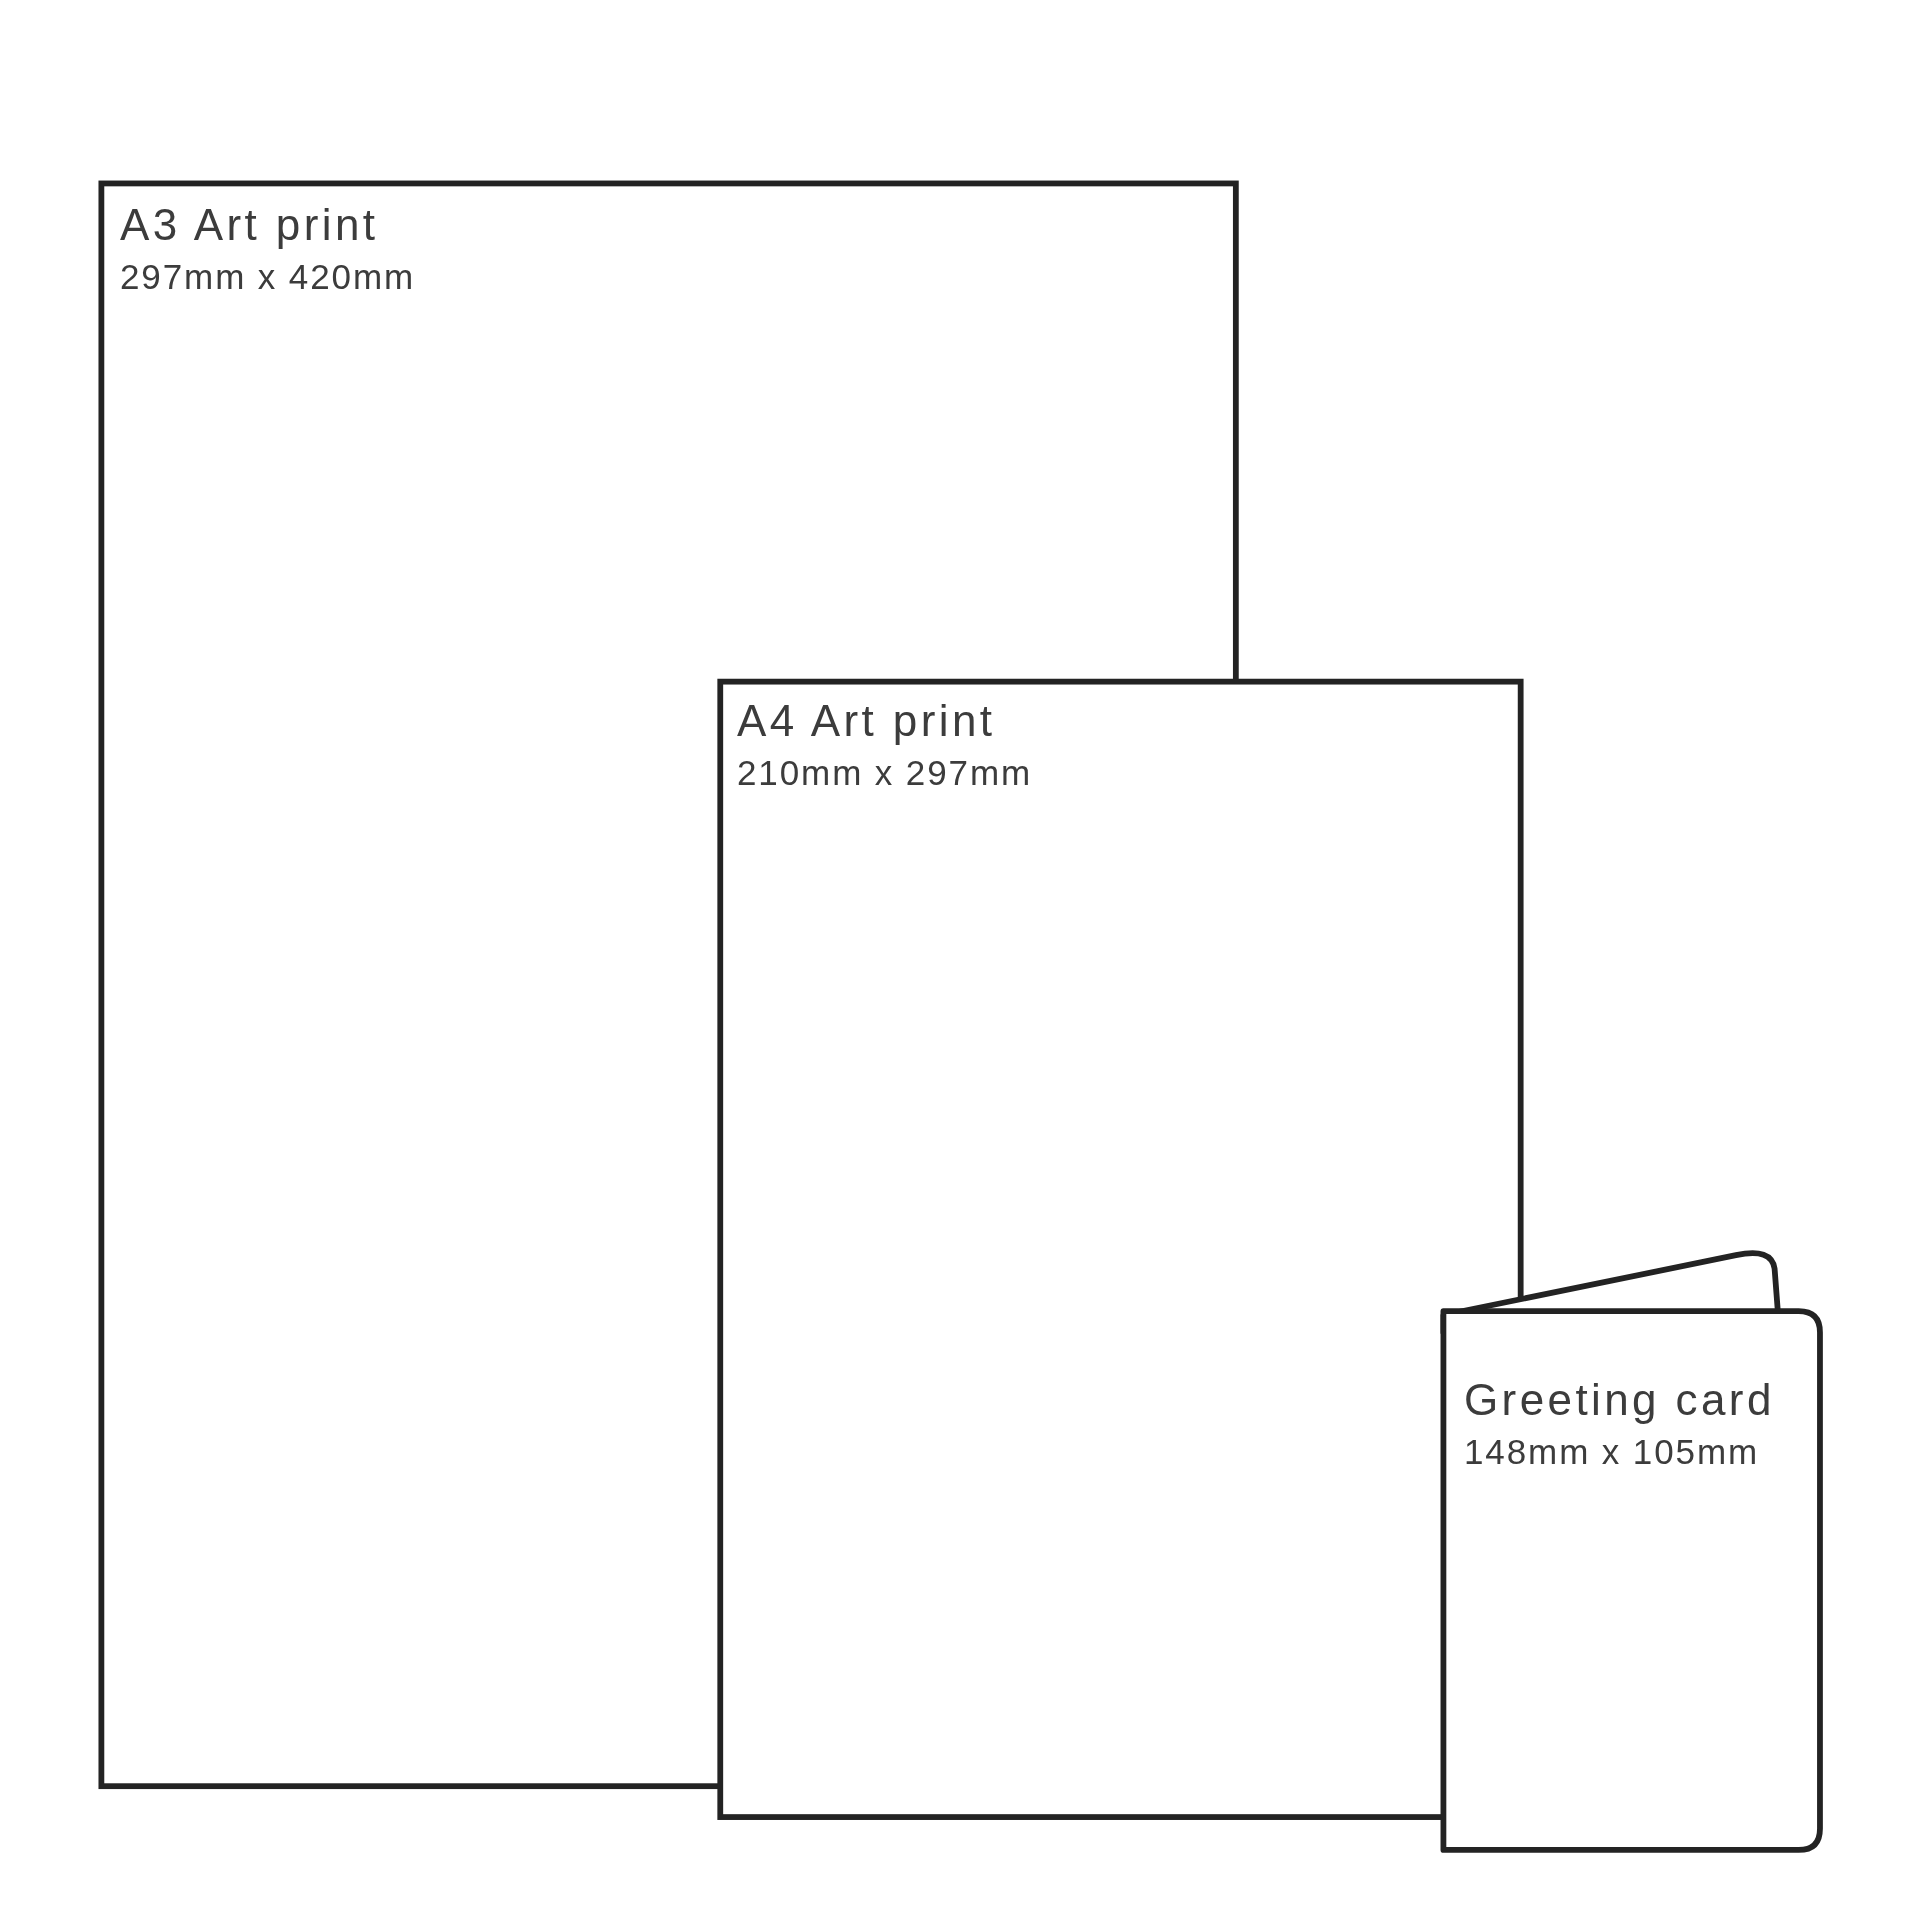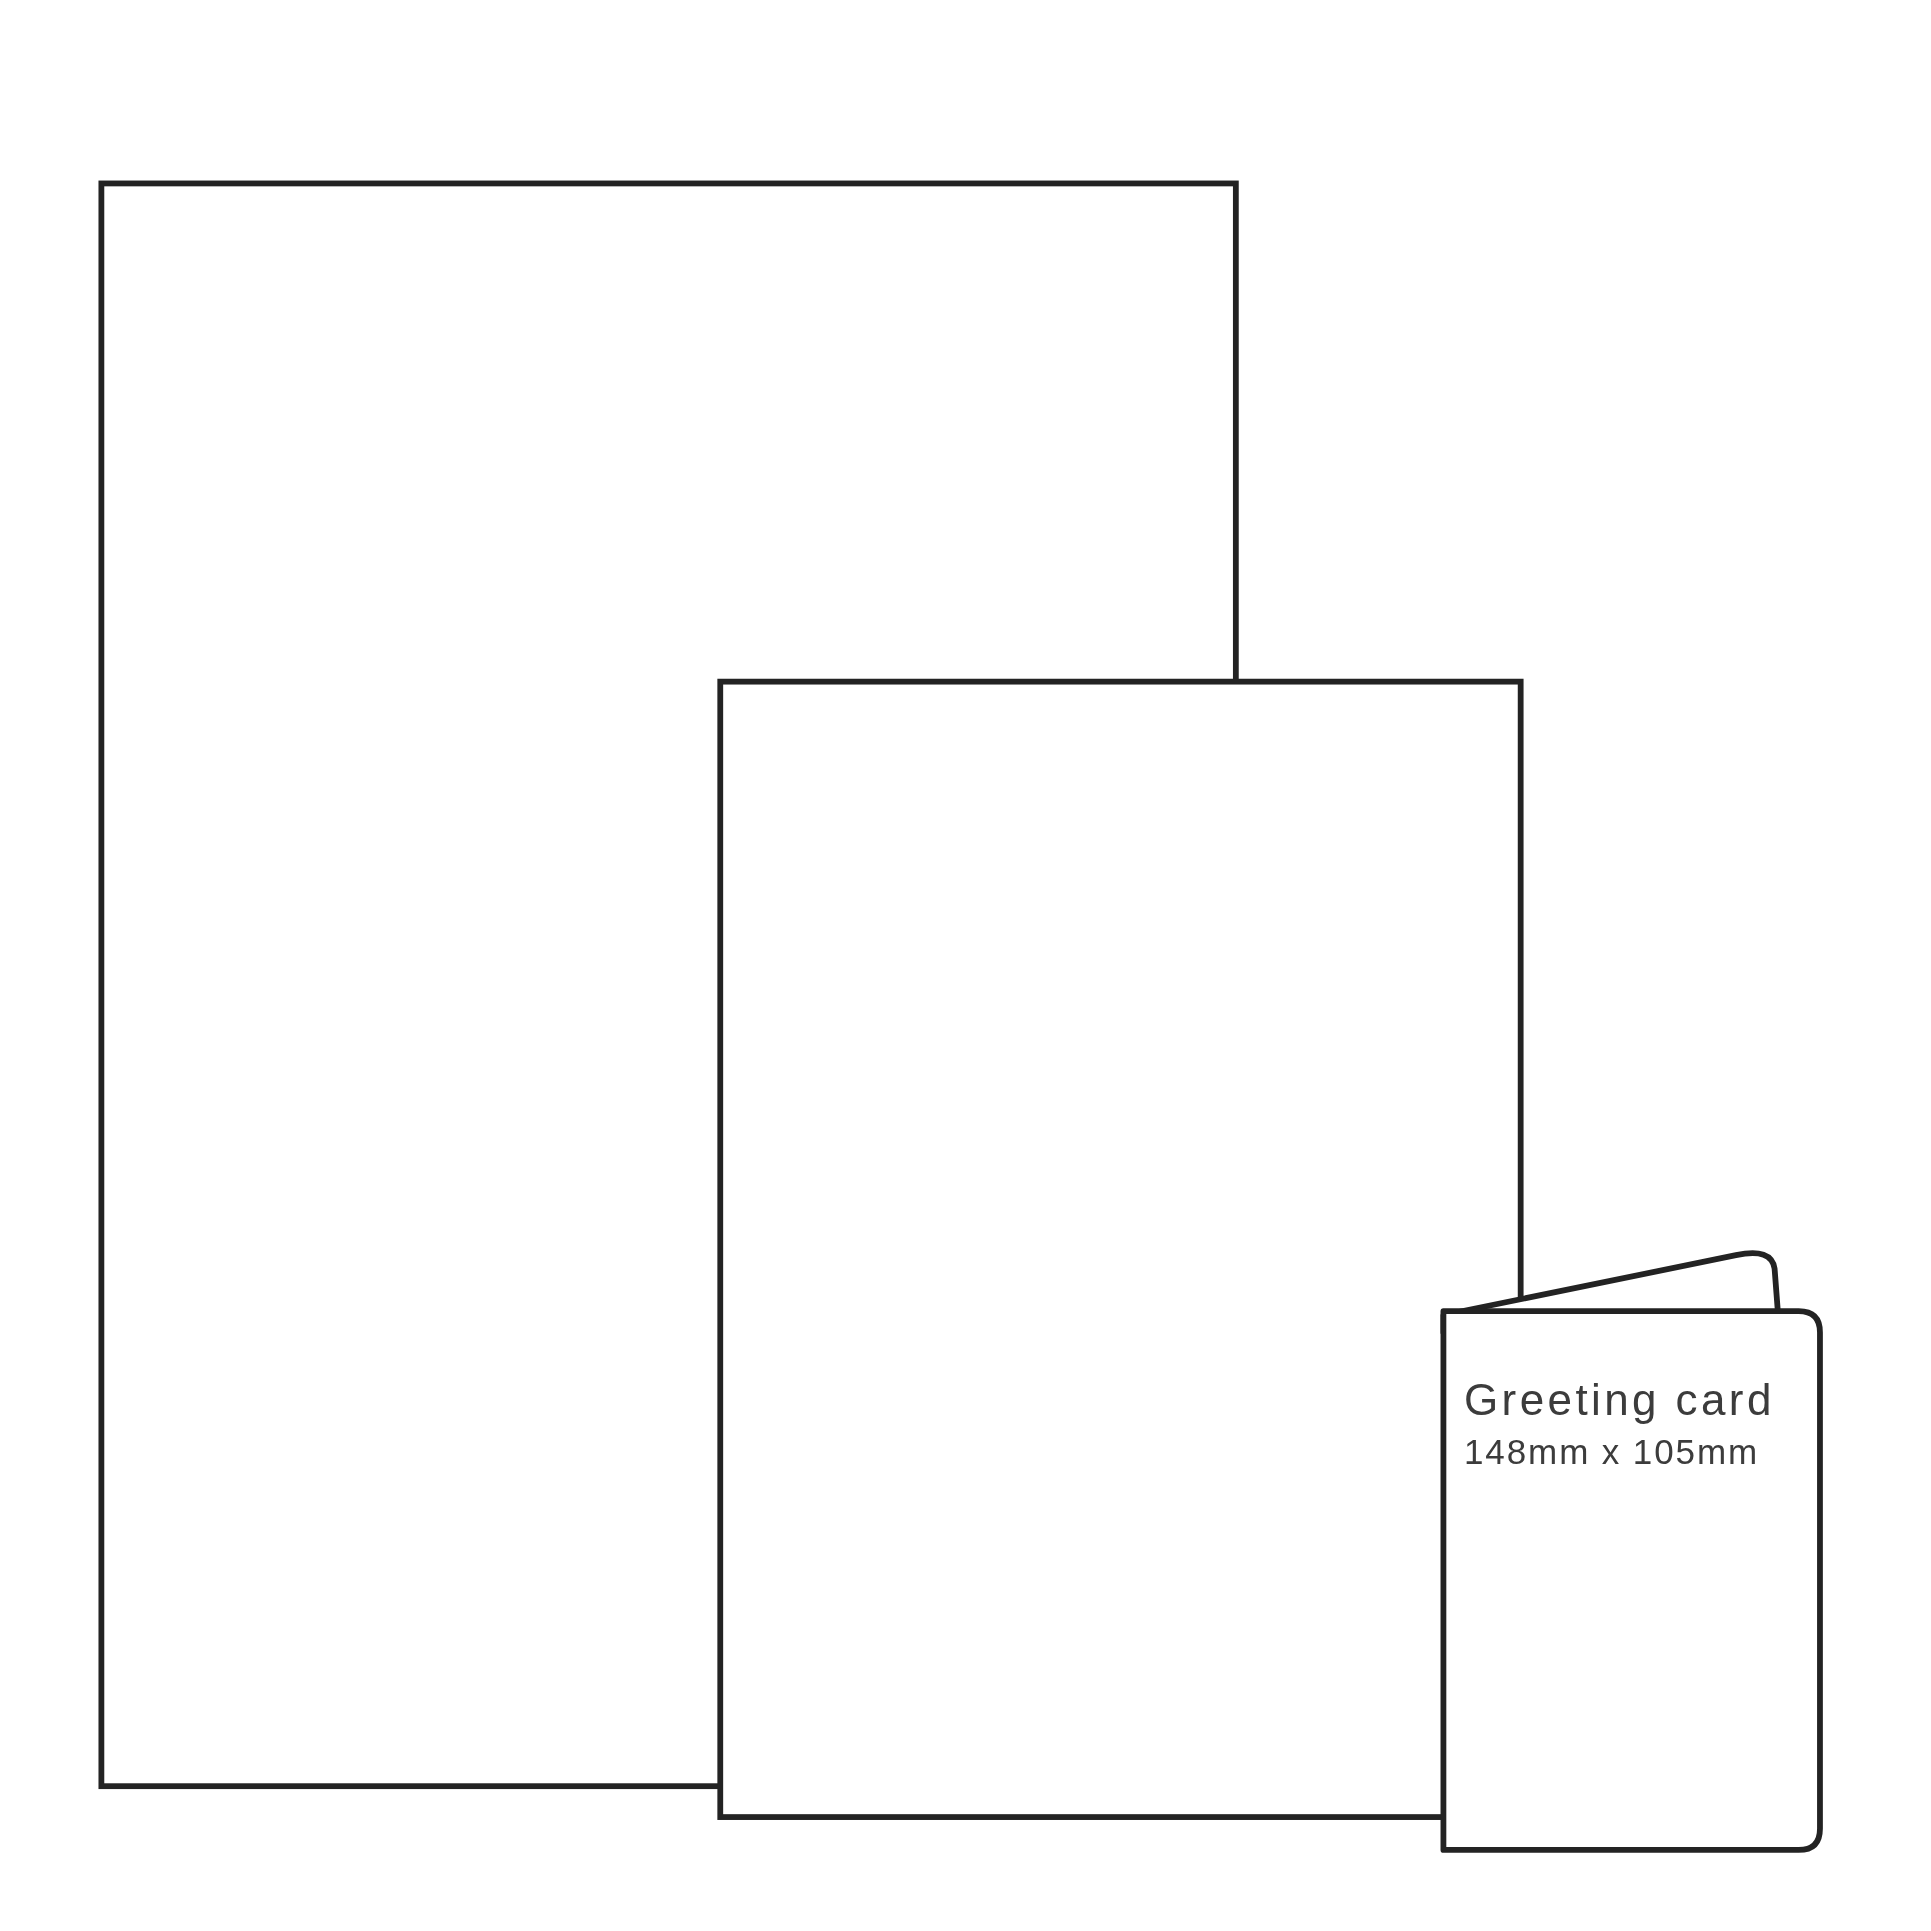--- a/index.html
+++ b/index.html
@@ -53,21 +53,29 @@
 
     <rect class="shape" x="105" y="190" width="1175" height="1660"></rect>
 
     <rect class="shape" x="746" y="706" width="829" height="1176"></rect>
 
     <path class="shape round" d="M 1495,1362 L 1798,1300 Q 1835,1292 1838,1314 L 1843,1380 L 1495,1380 Z"></path>
 
     <path class="shape round" d="M 1495,1358 H 1863 Q 1885,1358 1885,1380 V 1894 Q 1885,1916 1863,1916 H 1495 Z"></path>
   </svg>
 
+  <div class="label label-a3">
+    <span class="title">A3 Art print</span>
+    <span class="dims">297mm x 420mm</span>
+  </div>
 
+  <div class="label label-a4">
+    <span class="title">A4 Art print</span>
+    <span class="dims">210mm x 297mm</span>
+  </div>
 
   <div class="label label-card">
     <span class="title">Greeting card</span>
     <span class="dims">148mm x 105mm</span>
   </div>
 
 </div>
 
 
 </body></html>

